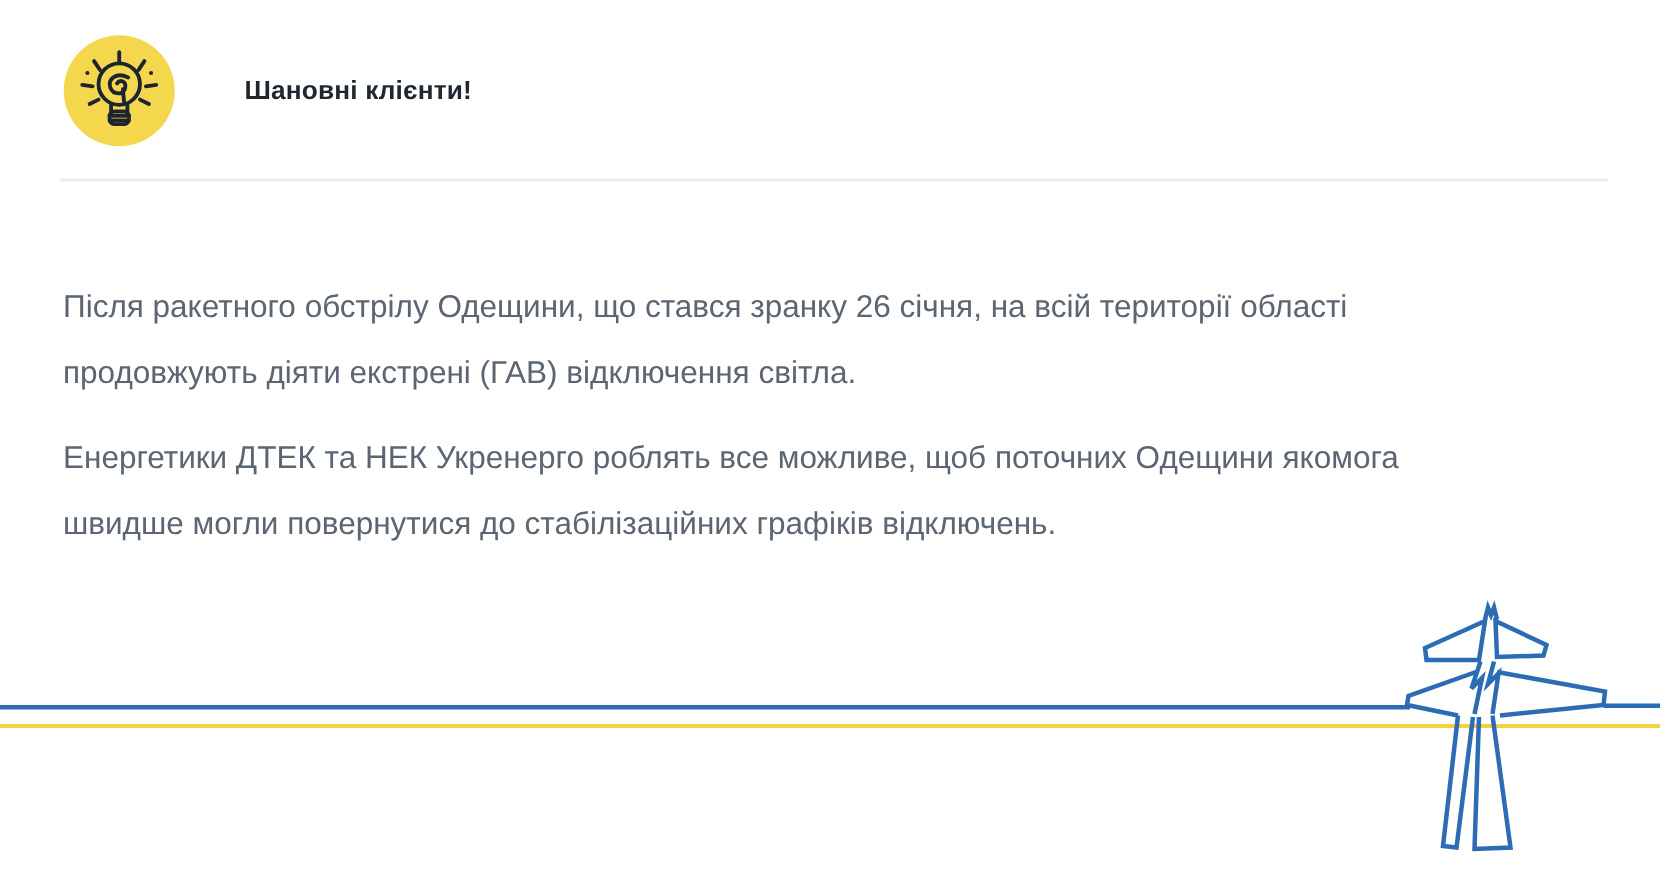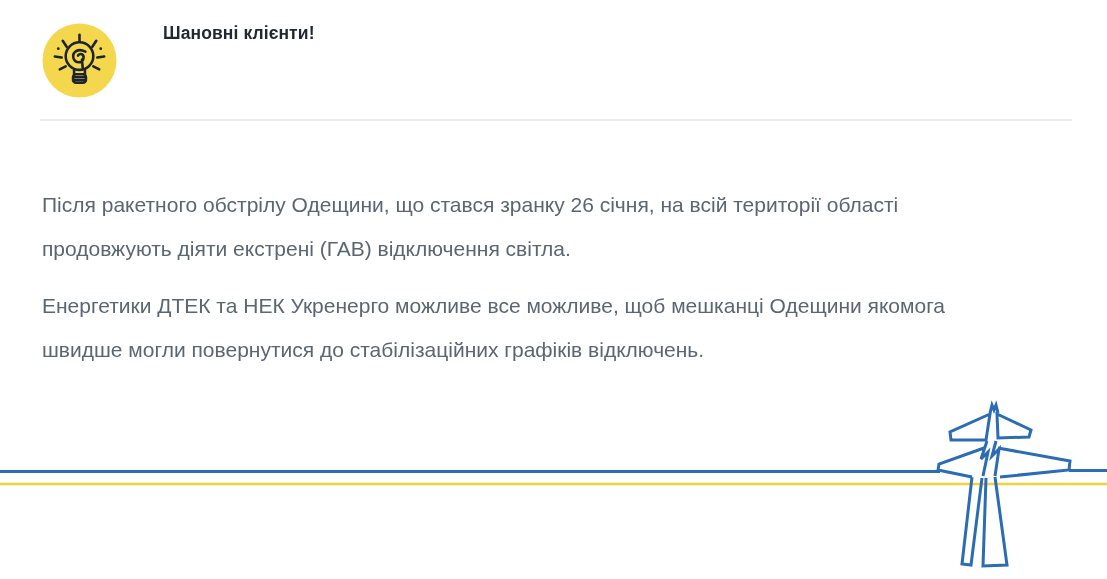--- a/index.html
+++ b/index.html
@@ -10,21 +10,21 @@
     overflow:hidden;
   }
   .page{
     position:relative;
     width:1107px;height:579px;
     background:var(--page-bg,#fff);
     overflow:hidden;
   }
   .header{
     display:flex;
-    align-items:flex-start;
+    align-items:center;
     padding:23px 36px 0 42px;
   }
   .icon-badge{
     width:75px;height:75px;
     flex:0 0 75px;
   }
   .header-title{
     margin-left:46px;
     font-size:17.5px;
     font-weight:bold;
@@ -93,21 +93,21 @@
         </g>
       </svg>
     </span>
     <div class="header-title">Шановні клієнти!</div>
   </div>
 
   <div class="divider"></div>
 
   <div class="content">
     <p>Після ракетного обстрілу Одещини, що стався зранку 26 січня, на всій території області продовжують діяти екстрені (ГАВ) відключення світла.</p>
-    <p>Енергетики ДТЕК та НЕК Укренерго можливе все можливе, щоб мешканці Одещини якомога швидше могли повернутися до стабілізаційних графіків відключень.</p>
+    <p>Енергетики ДТЕК та НЕК Укренерго роблять все можливе, щоб поточних Одещини якомога швидше могли повернутися до стабілізаційних графіків відключень.</p>
   </div>
 
   <svg class="decoration" viewBox="0 0 1107 579">
 
     <path d="M0,484 L1107,484" stroke="var(--line-yellow,#f2d23d)" stroke-width="2.6" fill="none"></path>
 
     <path d="M0,471.5 L940,471.5" stroke="var(--line-blue,#2b6cb4)" stroke-width="3" fill="none"></path>
     <path d="M1069,470.5 L1107,470.5" stroke="var(--line-blue,#2b6cb4)" stroke-width="3" fill="none"></path>
 
     <path fill="none" stroke="var(--pylon-blue,#2b6cb4)" stroke-width="3" stroke-linejoin="miter" d="

